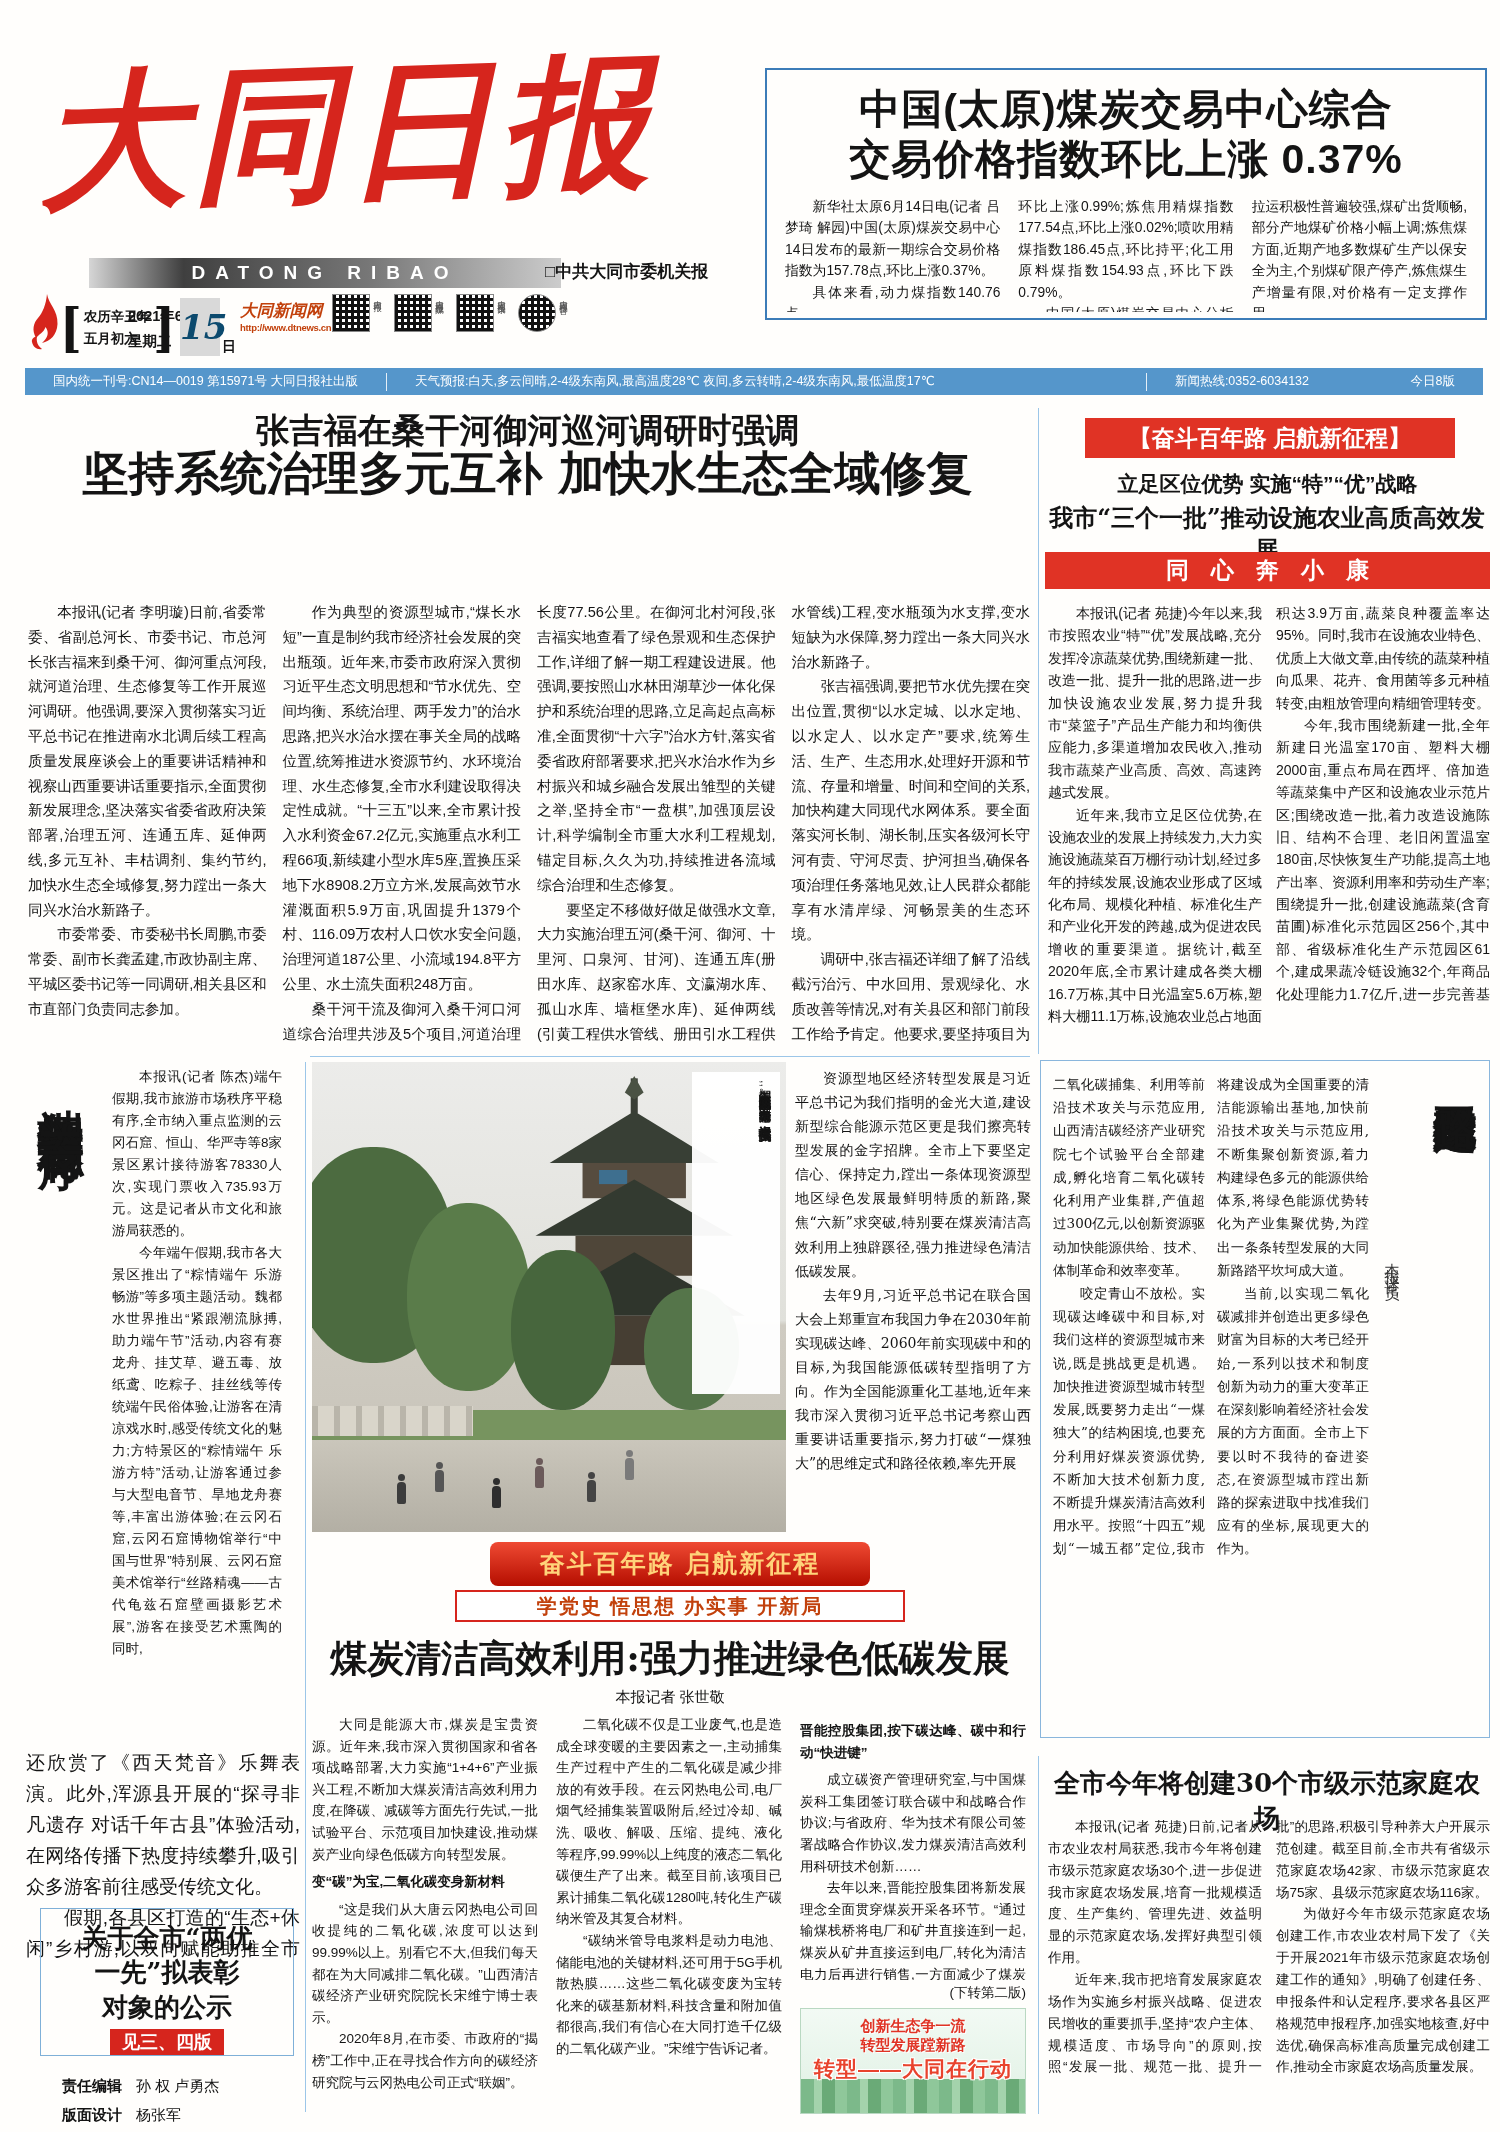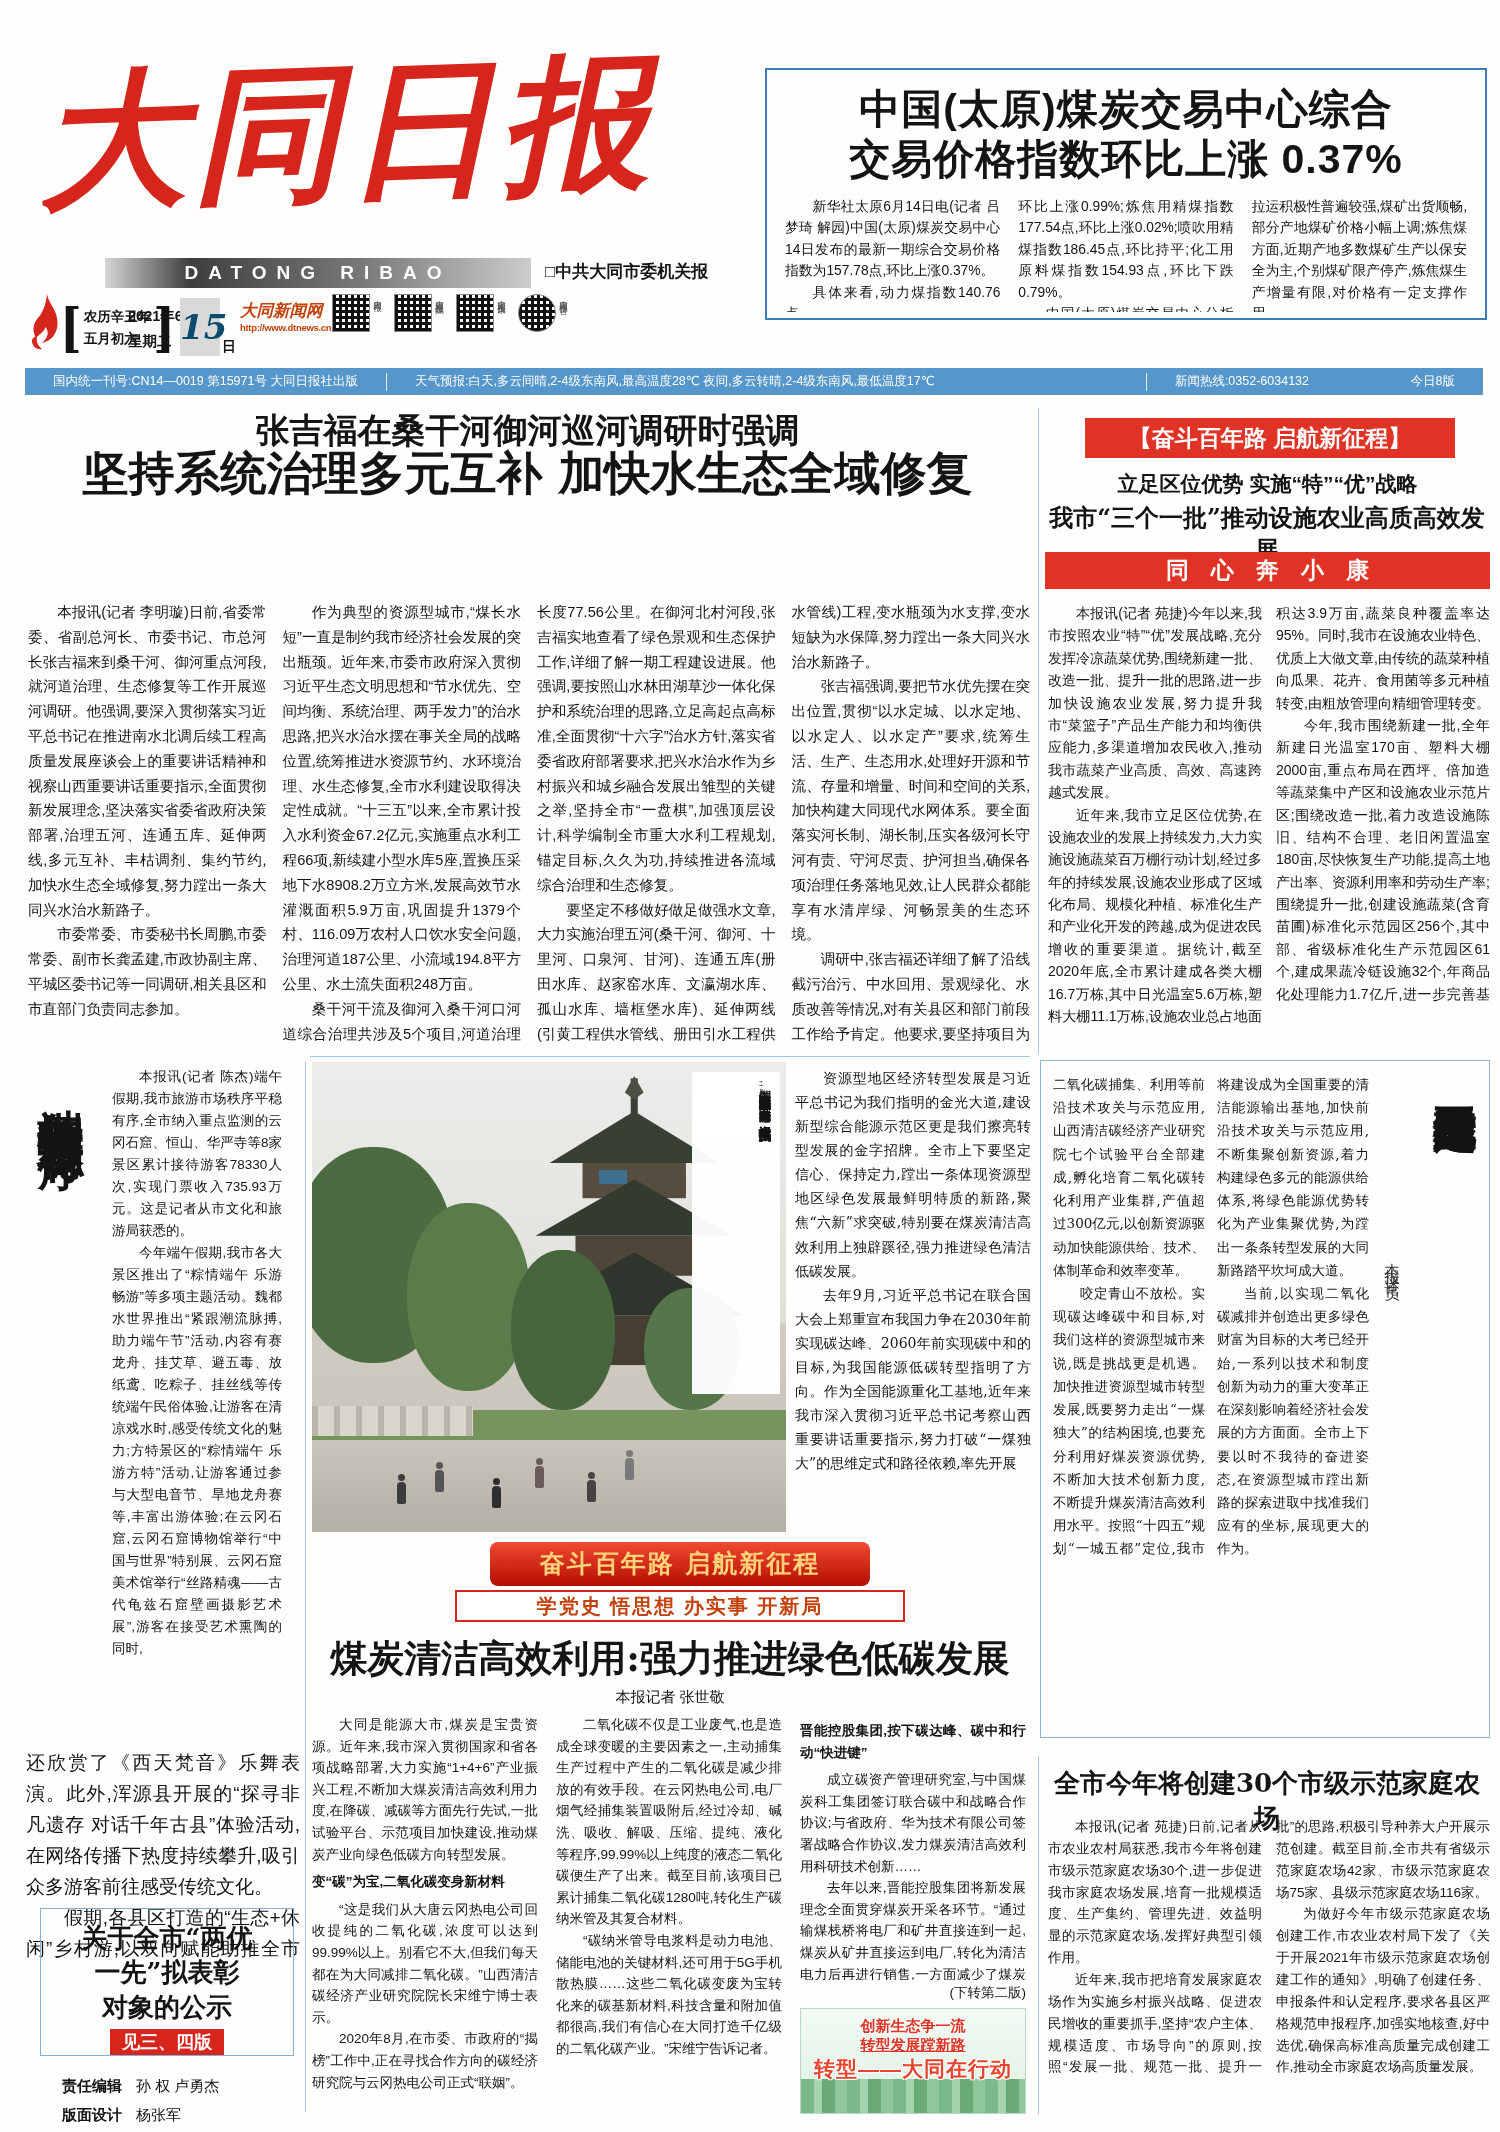--- a/index.html
+++ b/index.html
@@ -9,21 +9,21 @@
   p{margin:0;text-indent:2em;}
   .cont p:first-child{text-indent:0;}
   .txt{text-align:justify;overflow:hidden;}
   .serif{font-family:"DejaVu Serif","Liberation Serif",serif;}
   .v{writing-mode:vertical-rl;}
 
   
   .brand{left:38px;top:18px;width:680px;height:235px;font-family:"DejaVu Serif",serif;
          font-style:italic;font-weight:bold;font-size:148px;line-height:225px;color:#d6251d;
          letter-spacing:6px;transform:rotate(-2deg);}
-  .romanbar{left:105px;top:258px;width:426px;height:30px;line-height:30px;color:#fff;
+  .romanbar{left:89px;top:258px;width:472px;height:30px;line-height:30px;color:#fff;
             background:linear-gradient(90deg,#d6d6d6,#3f3f3f 20%,#787878 60%,#cccccc);
             font-size:19px;font-weight:bold;letter-spacing:10px;text-align:center;}
   .organ{left:545px;top:260px;width:230px;font-size:17px;font-weight:bold;}
 
   
   .coalbox{left:765px;top:68px;width:722px;height:252px;border:2px solid #3c7cb8;box-sizing:border-box;padding:14px 18px 4px;}
   .coalbox h1{margin:0;font-size:41px;line-height:1.22;font-weight:900;text-align:center;letter-spacing:1px;}
   .coalcols{display:flex;gap:18px;margin-top:12px;}
   .coalcols>div{flex:1;font-size:13.8px;line-height:1.55;height:116px;}
 
@@ -113,21 +113,21 @@
   .cby{left:312px;top:1688px;width:716px;font-size:15px;text-align:center;}
   .ccol{top:1714px;width:226px;height:398px;font-size:13.5px;line-height:1.6;}
   .ccol.c3{height:266px;}
   .subhead{font-weight:bold;text-indent:0;margin:6px 0;}
   .turn{left:800px;top:1984px;width:226px;font-size:13.5px;text-align:right;}
   .greenbox{left:800px;top:2008px;width:226px;height:106px;border:1px solid #b9d8c2;box-sizing:border-box;
             background:linear-gradient(180deg,#f2faf4,#dff0e3);overflow:hidden;text-align:center;}
   .greenbox .sky{position:absolute;left:0;bottom:0;width:100%;height:34px;
      background:repeating-linear-gradient(90deg,#7cb98a 0 13px,#a4d3ac 13px 21px,#6aaa77 21px 34px,#8fc79a 34px 46px);}
   .greenbox .l1{margin-top:8px;font-size:15px;font-weight:900;color:#e03325;text-shadow:1px 1px 0 #fff;}
-  .greenbox .l2{font-size:15px;font-weight:900;color:#e03325;text-shadow:1px 1px 0 #fff;text-decoration:underline;}
+  .greenbox .l2{font-size:15px;font-weight:900;color:#e03325;text-shadow:1px 1px 0 #fff;}
   .greenbox .main{position:relative;z-index:2;font-size:21px;font-weight:900;color:#e8432d;letter-spacing:1px;
       text-shadow:-1px -1px 0 #fff,1px -1px 0 #fff,-1px 1px 0 #fff,1px 1px 0 #fff;}
 
   
   .farmhead{left:1042px;top:1766px;width:450px;font-size:26px;font-weight:900;text-align:center;}
   .farmbody{left:1048px;top:1816px;width:442px;height:298px;column-count:2;column-gap:14px;
             font-size:13.5px;line-height:1.62;}
 
   
   .notice{left:40px;top:1908px;width:254px;height:148px;border:1px solid #7fb0d8;box-sizing:border-box;

